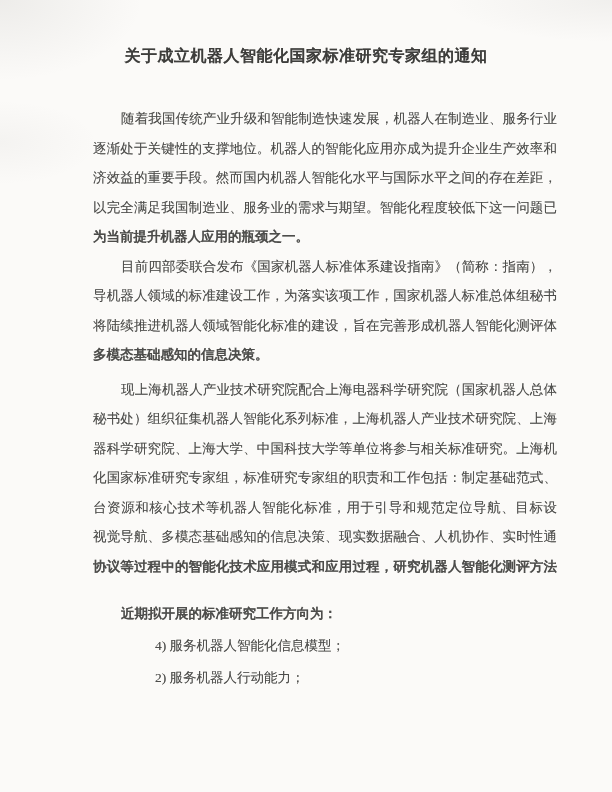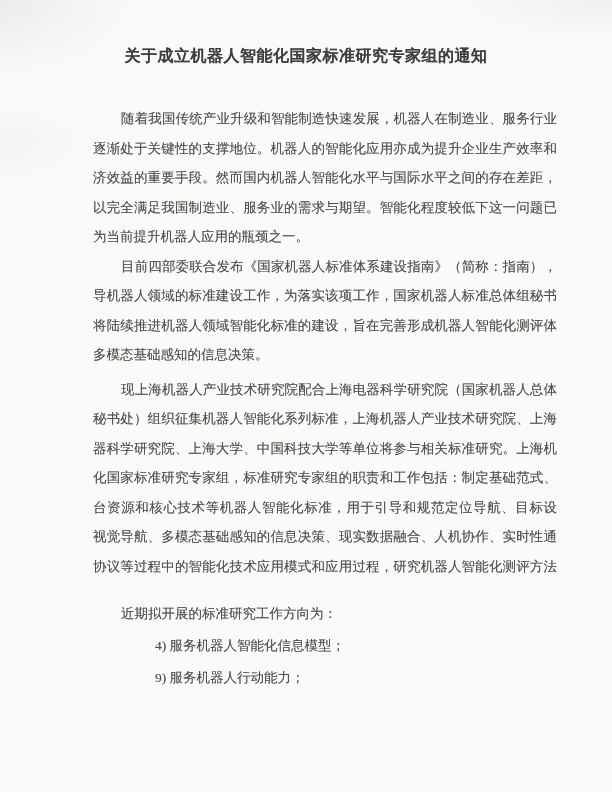--- a/index.html
+++ b/index.html
@@ -46,21 +46,21 @@
   .para { margin: 0; }
   .para .line {
     line-height: 29.5px;
     height: 29.5px;
     text-align: justify;
     text-align-last: justify;
     white-space: normal;
     overflow: hidden;
     text-shadow: 0 0 0.5px rgba(77,77,75,0.45);
   }
-  .para .line.last { text-align-last: left; }
+  .para .line.last { text-align-last: left; font-weight: bold; }
   .para .line.first { text-indent: 28px; }
   .para.gap-sm { margin-top: 5px; }
   .para.gap-md { margin-top: 18px; }
   .list {
     margin: 1px 0 0 62px;
   }
   .list-item {
     line-height: 32px;
     height: 32px;
     font-size: 13.5px;
@@ -98,16 +98,16 @@
         <div class="line">视觉导航、多模态基础感知的信息决策、现实数据融合、人机协作、实时性通信</div>
         <div class="line last">协议等过程中的智能化技术应用模式和应用过程，研究机器人智能化测评方法等。</div>
       </div>
 
     <div class="para gap-md">
         <div class="line first last">近期拟开展的标准研究工作方向为：</div>
       </div>
 
     <div class="list">
       <div class="list-item">4) 服务机器人智能化信息模型；</div>
-      <div class="list-item">9) 服务机器人行动能力；</div>
+      <div class="list-item">2) 服务机器人行动能力；</div>
     </div>
   </div>
 </div>
 
 </body></html>

